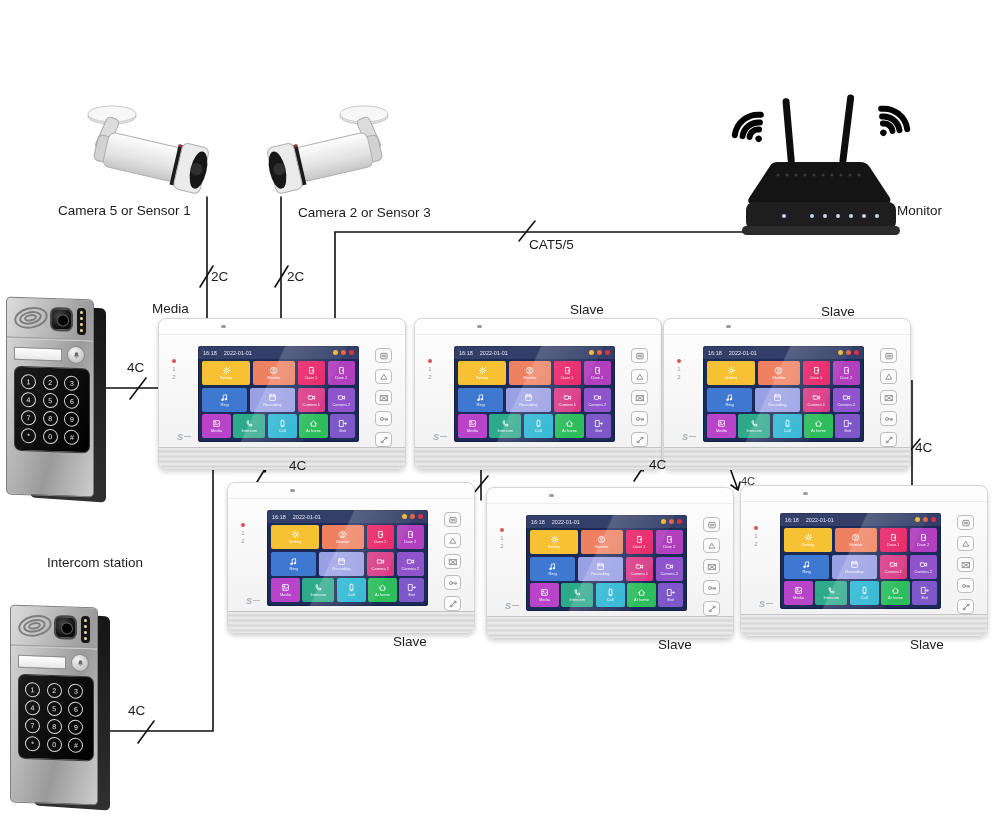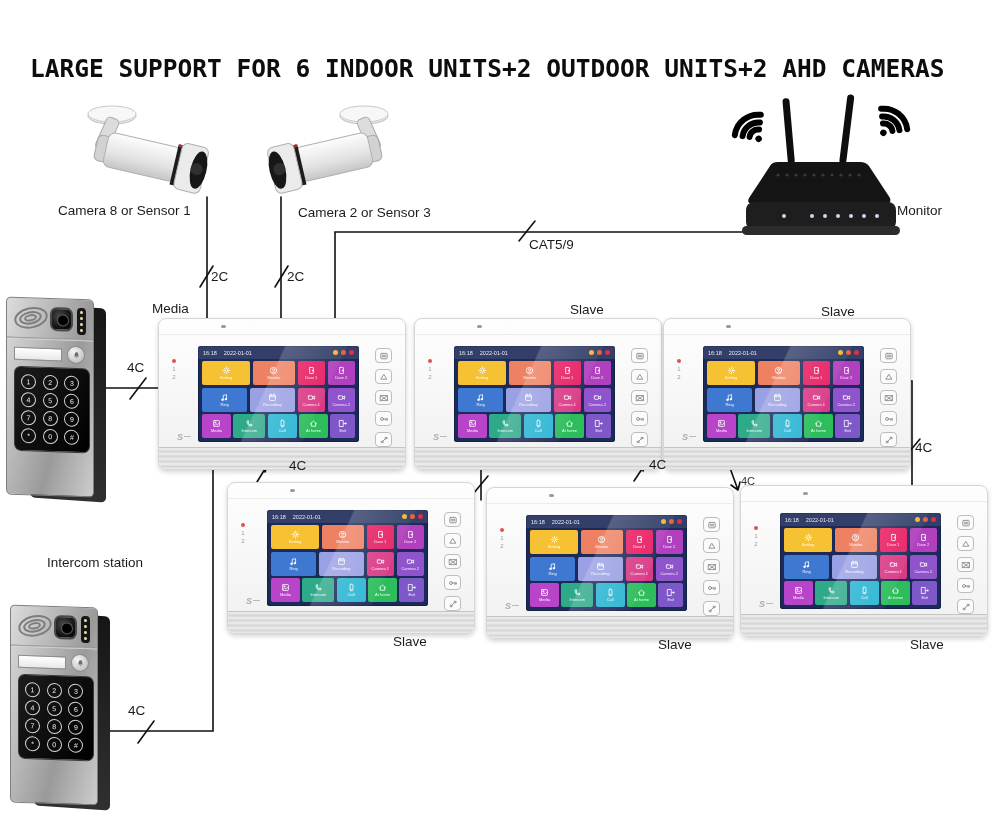--- a/index.html
+++ b/index.html
@@ -76,21 +76,20 @@
   
   .cam-slot{position:absolute;width:160px;height:96px;z-index:2;}
   .cam-slot.mirror svg{transform:scaleX(-1);}
   .router-slot{position:absolute;left:712px;top:80px;width:210px;height:175px;z-index:2;}
 </style>
 </head>
 <body>
 
 <div class="stage">
 
-  <div class="title">LARGE SUPPORT FOR 6 INDOOR UNITS+2 OUTDOOR UNITS+2 AHD CAMERAS</div>
 
   <svg class="wires" width="1000" height="834">
     <path d="M207,197 V318"></path>
     <path d="M281,197 V318"></path>
     <path d="M335,318 V232 H744"></path>
     <path d="M104,388 H158"></path>
     <path d="M213,467 V731 H108"></path>
     <path d="M481,468 V500"></path>
     <path d="M903,381 H912 V486"></path>
     <path d="M519,241 L535,221"></path>
@@ -98,27 +97,27 @@
     <path d="M275,287 L288,266"></path>
     <path d="M130,399 L146,378"></path>
     <path d="M138,743 L154,721"></path>
     <path d="M473,494 L488,476"></path>
     <path d="M904,458 L920,439"></path>
     <path d="M257,482 L268,464 M268,464 L261,466 M268,464 L265,472"></path>
     <path d="M634,481 L646,463 M646,463 L639,465 M646,463 L643,471"></path>
     <path d="M730,468 L738,490 M738,490 L731,485 M738,490 L740,482"></path>
   </svg>
 
-  <span class="lbl" style="left:58px;top:203px">Camera 8 or Sensor 1</span>
+  <span class="lbl" style="left:58px;top:203px">Camera 5 or Sensor 1</span>
   <span class="lbl" style="left:298px;top:205px">Camera 2 or Sensor 3</span>
   <span class="lbl" style="left:897px;top:203px">Monitor</span>
   <span class="lbl" style="left:47px;top:555px">Intercom station</span>
   <span class="lbl" style="left:211px;top:269px">2C</span>
   <span class="lbl" style="left:287px;top:269px">2C</span>
-  <span class="lbl" style="left:529px;top:237px">CAT5/9</span>
+  <span class="lbl" style="left:529px;top:237px">CAT5/5</span>
   <span class="lbl" style="left:127px;top:360px">4C</span>
   <span class="lbl" style="left:289px;top:458px">4C</span>
   <span class="lbl" style="left:649px;top:457px">4C</span>
   <span class="lbl small" style="left:741px;top:475px">4C</span>
   <span class="lbl" style="left:915px;top:440px">4C</span>
   <span class="lbl" style="left:128px;top:703px">4C</span>
 
   <div class="cam-slot" style="left:68px;top:102px">
     <svg width="160" height="96" viewBox="0 0 160 96">
       <defs>

